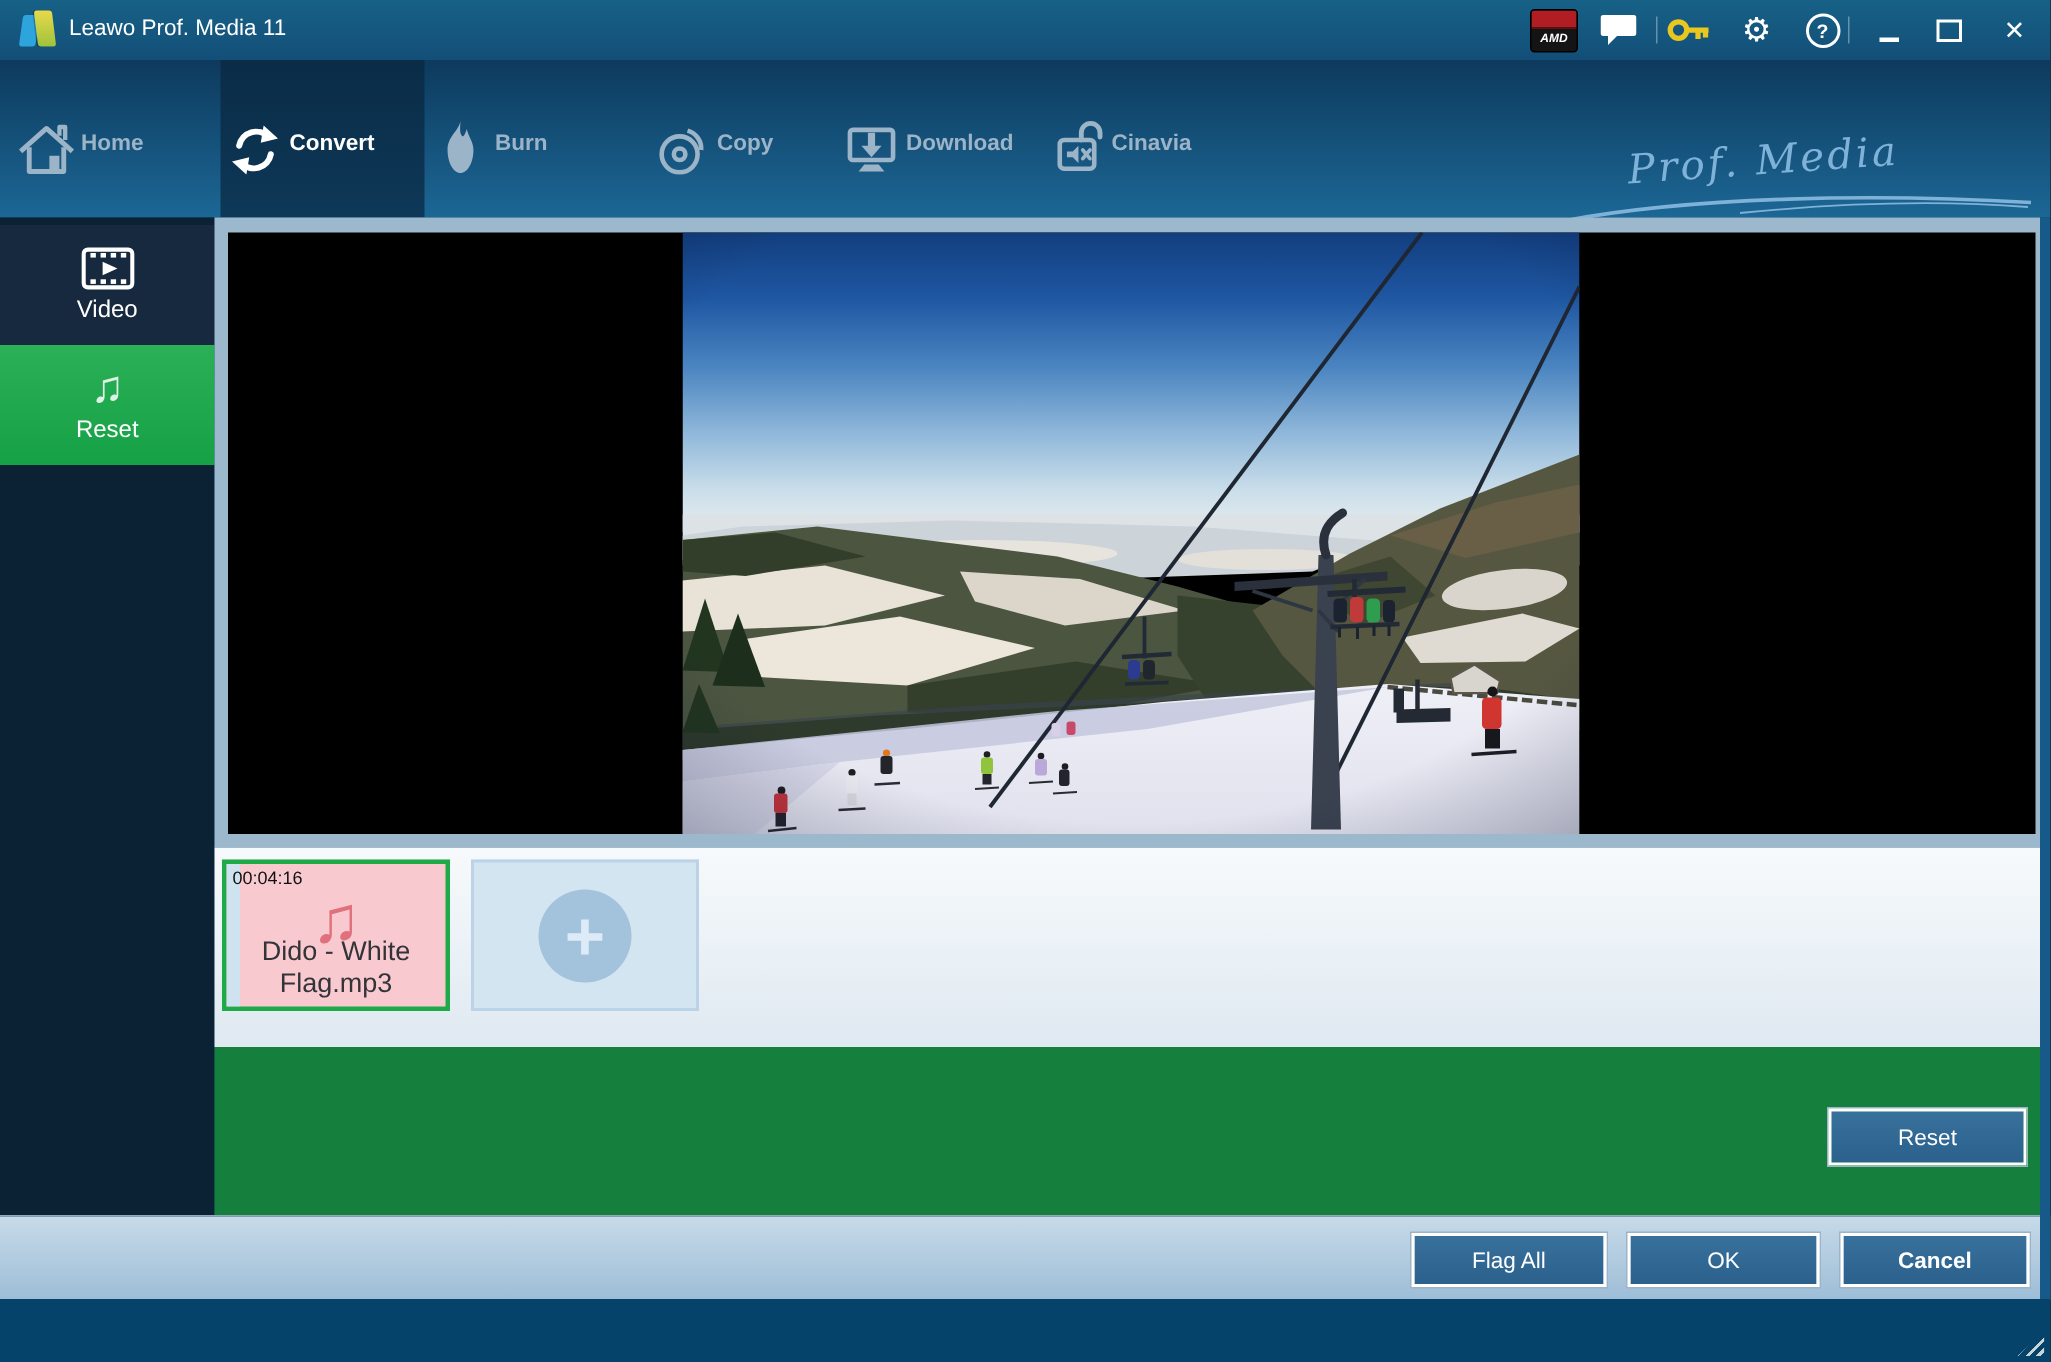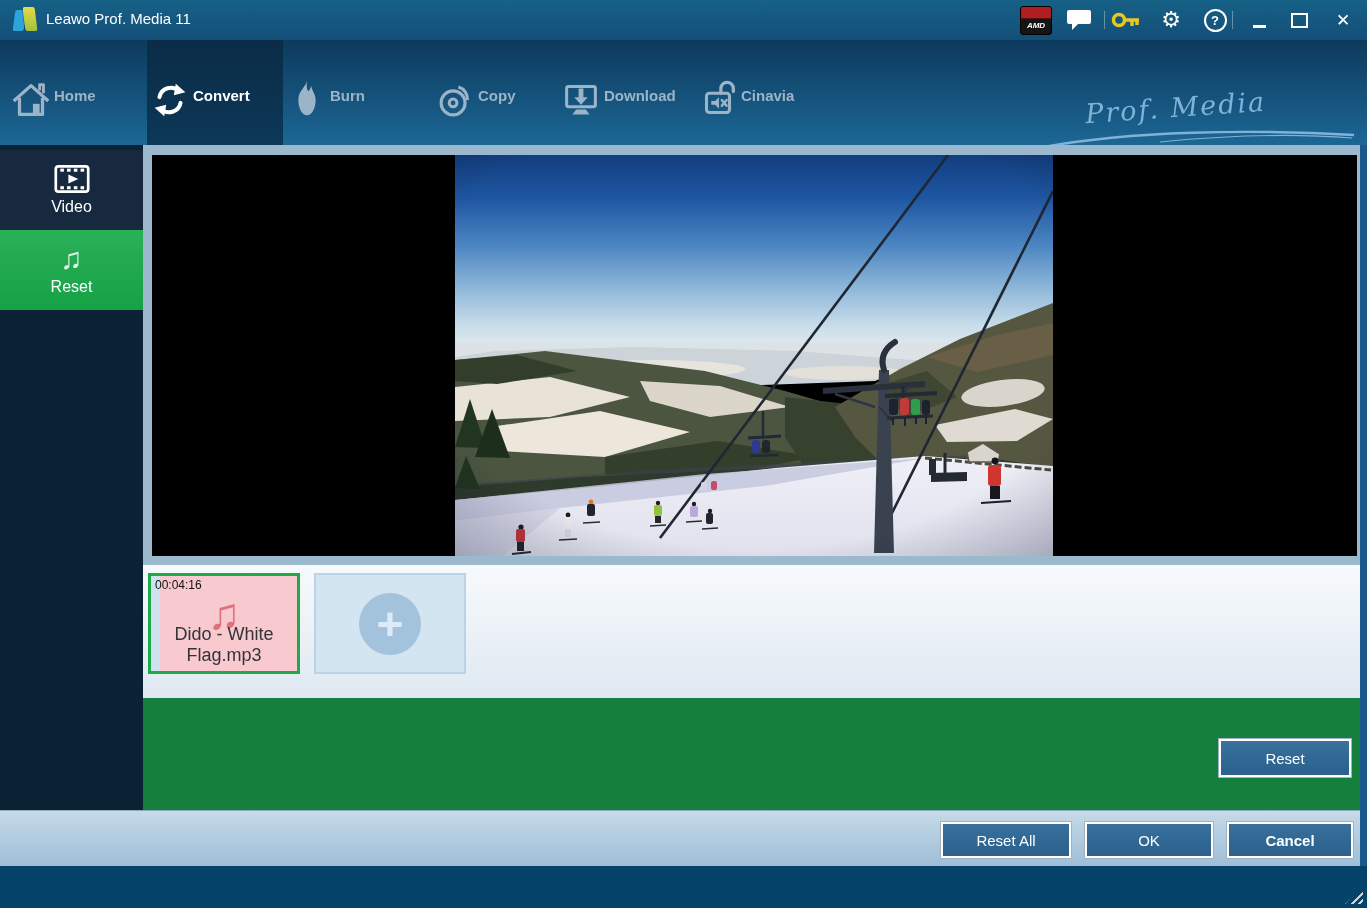--- a/index.html
+++ b/index.html
@@ -363,21 +363,21 @@
         </div>
     </div>
   </div>
 
   <div class="fx">
 
     <div class="btn fx-reset">Reset</div>
   </div>
 
   <div class="footer">
-    <div class="btn f-btn b-resetall">Reset All</div>
+    <div class="btn f-btn b-resetall">Flag All</div>
     <div class="btn f-btn b-ok">OK</div>
     <div class="btn f-btn b-cancel">Cancel</div>
   </div>
 
   <div class="bottomstrip">
     <div class="grip"></div>
   </div>
   <div class="rightedge"></div>
 
 </div>

